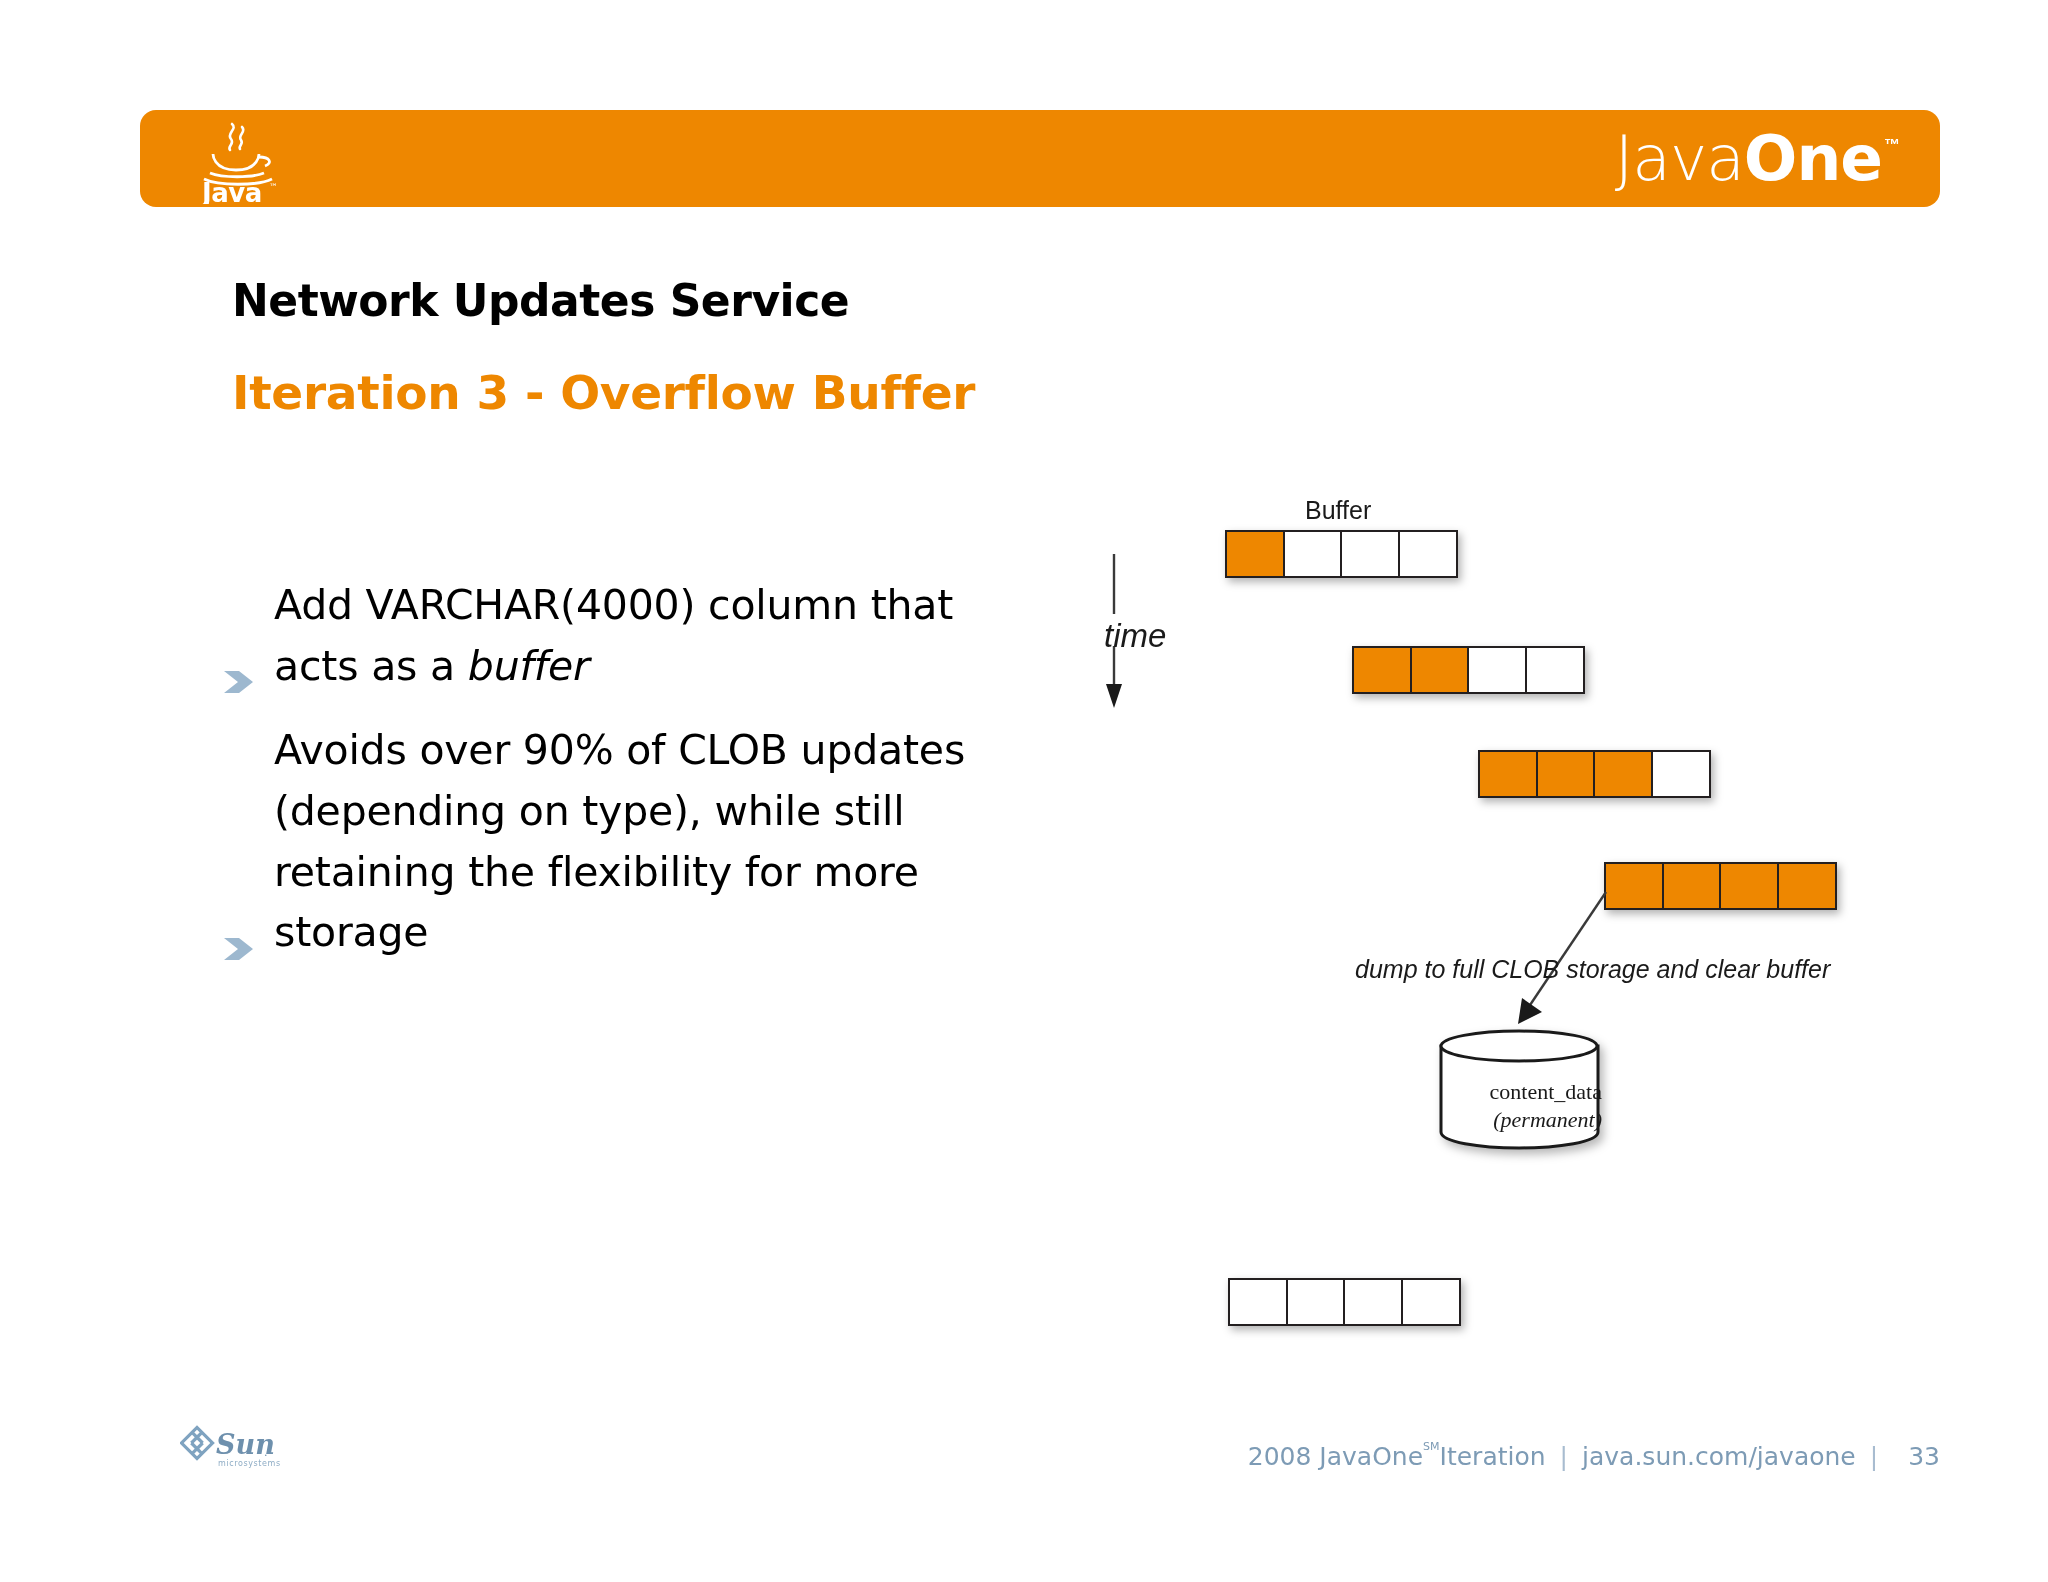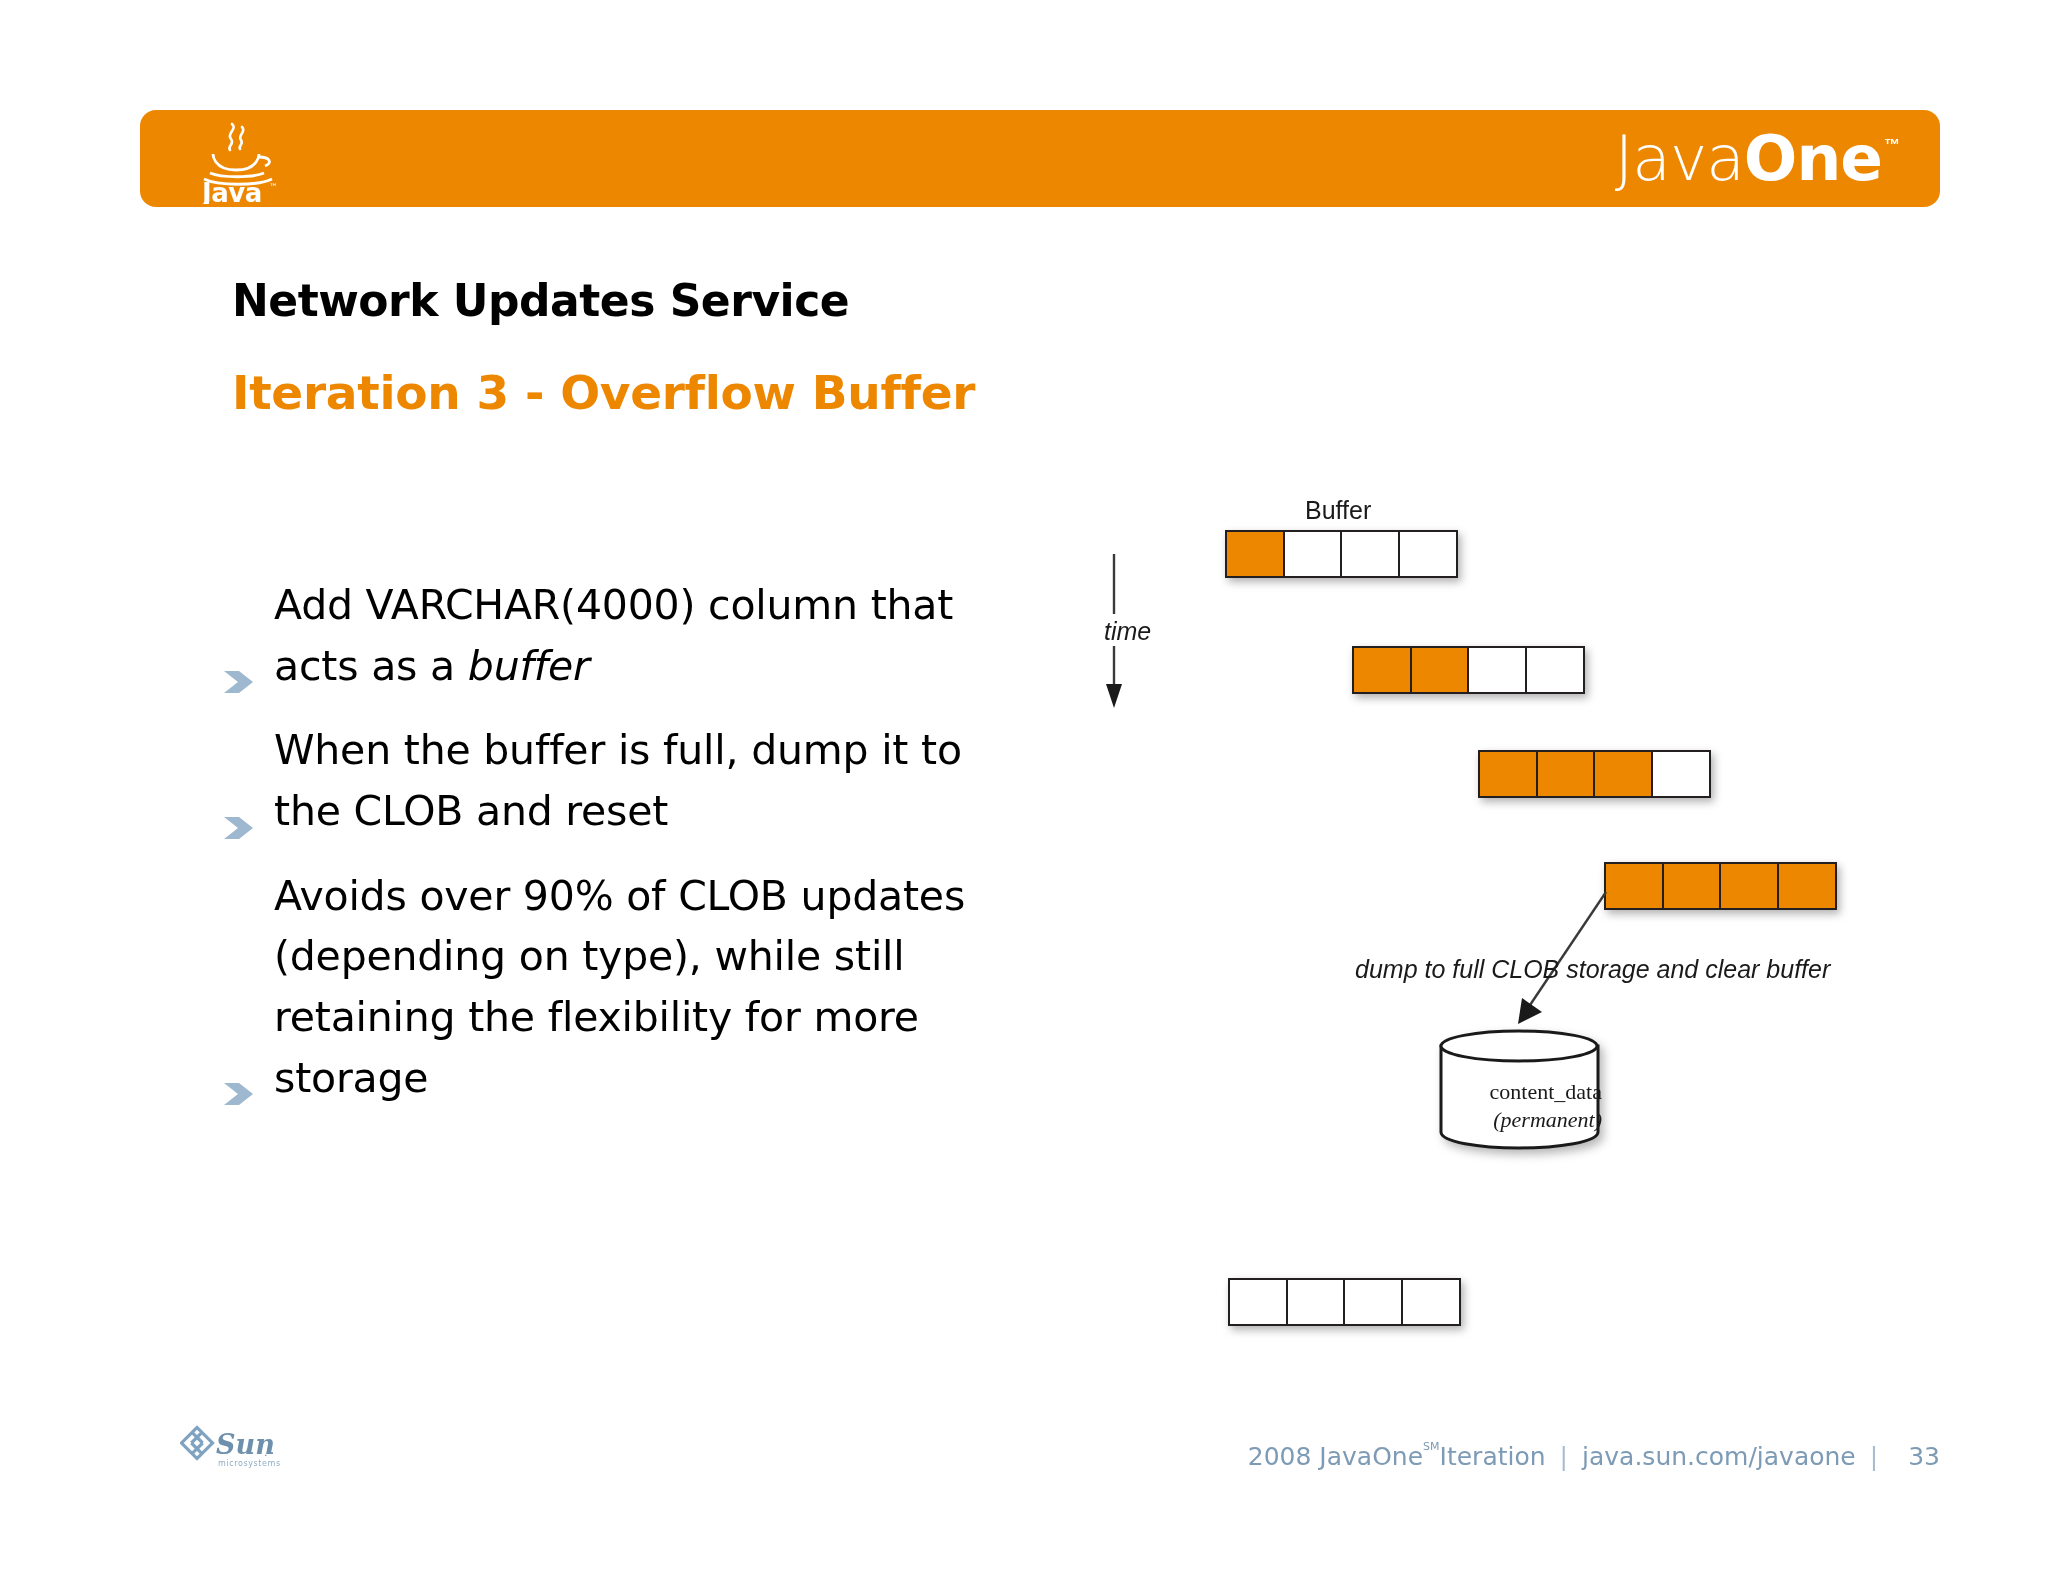--- a/index.html
+++ b/index.html
@@ -136,21 +136,21 @@
     left: 1100px;
     top: 552px;
     width: 70px;
     height: 160px;
   }
   .time-label {
     position: absolute;
     left: 1104px;
     top: 617px;
     font-family: "Liberation Sans", sans-serif;
-    font-size: 25px;
+    font-size: 33px;
     font-style: italic;
     color: #1a1a1a;
   }
 
   .buf-row {
     position: absolute;
     display: flex;
     filter: drop-shadow(3px 4px 4px rgba(0,0,0,0.30));
   }
   .buf-cell {
@@ -269,28 +269,20 @@
 
     <div class="bullet-row">
       <div class="bullet-marker">
         <svg viewBox="0 0 34 28" width="34" height="28" aria-hidden="true">
           <path d="M2 3 L17 3 L31 14 L17 25 L2 25 L16 14 Z" fill="#9db8cf"></path>
         </svg>
       </div>
       <div class="bullet-text"><span>Add VARCHAR(4000) column that acts as a </span><em>buffer</em></div>
     </div>
 
-    <div class="bullet-row">
-      <div class="bullet-marker">
-        <svg viewBox="0 0 34 28" width="34" height="28" aria-hidden="true">
-          <path d="M2 3 L17 3 L31 14 L17 25 L2 25 L16 14 Z" fill="#9db8cf"></path>
-        </svg>
-      </div>
-      <div class="bullet-text">When the buffer is full, dump it to the CLOB and reset</div>
-    </div>
 
     <div class="bullet-row">
       <div class="bullet-marker">
         <svg viewBox="0 0 34 28" width="34" height="28" aria-hidden="true">
           <path d="M2 3 L17 3 L31 14 L17 25 L2 25 L16 14 Z" fill="#9db8cf"></path>
         </svg>
       </div>
       <div class="bullet-text">Avoids over 90% of CLOB updates (depending on type), while still retaining the flexibility for more storage</div>
     </div>
 

